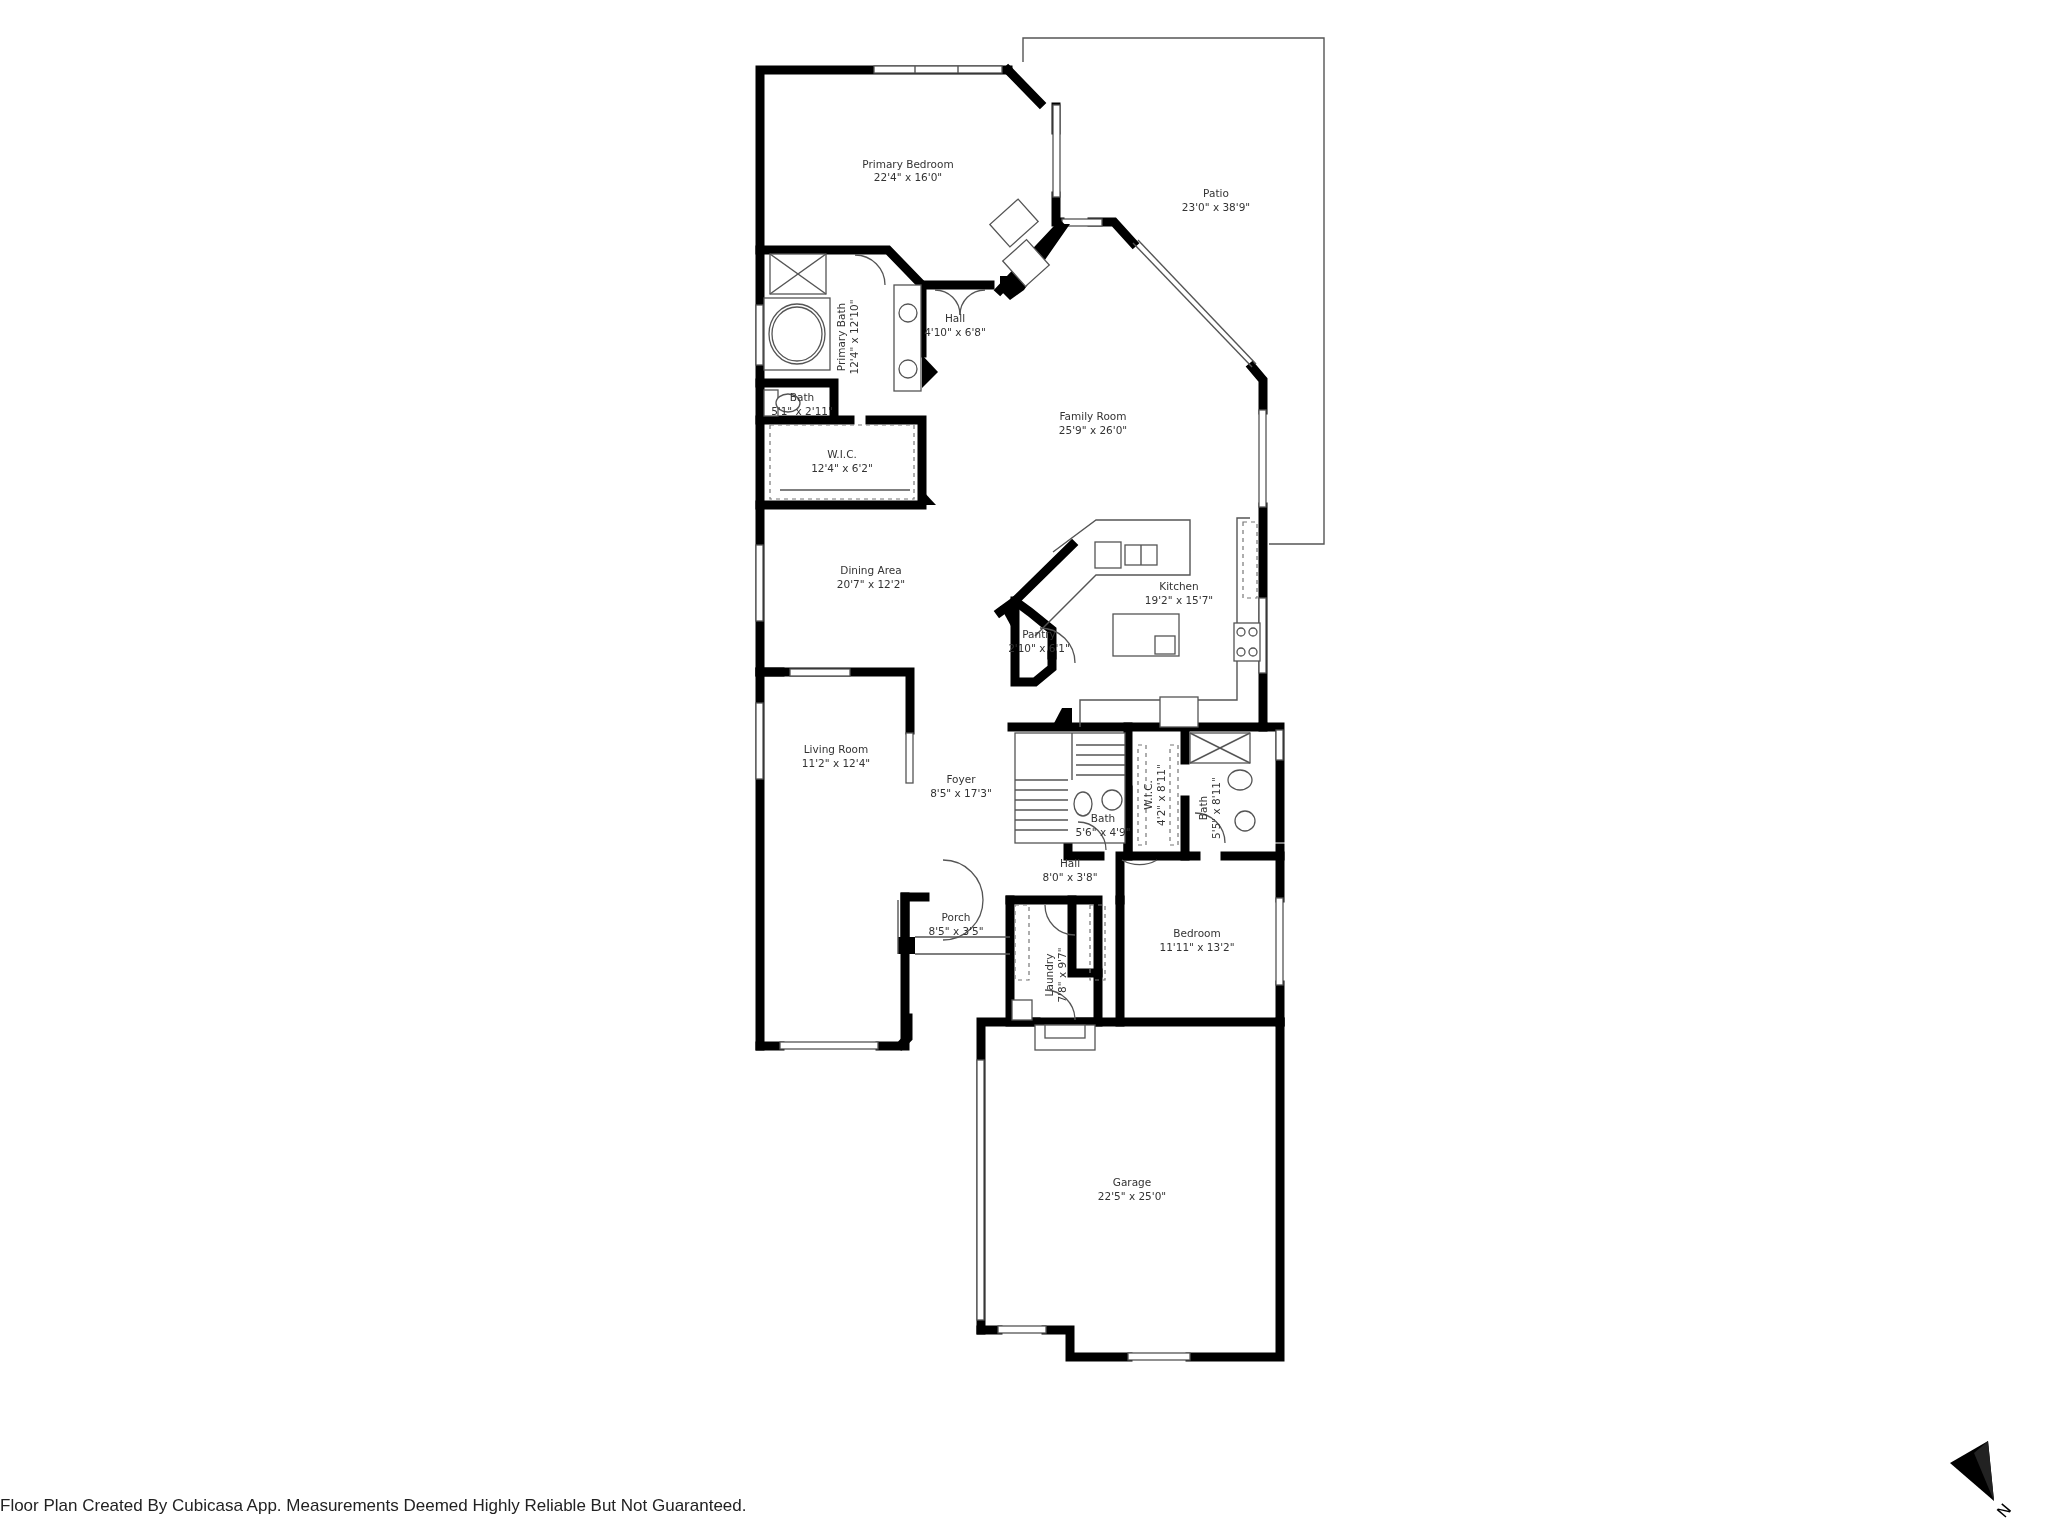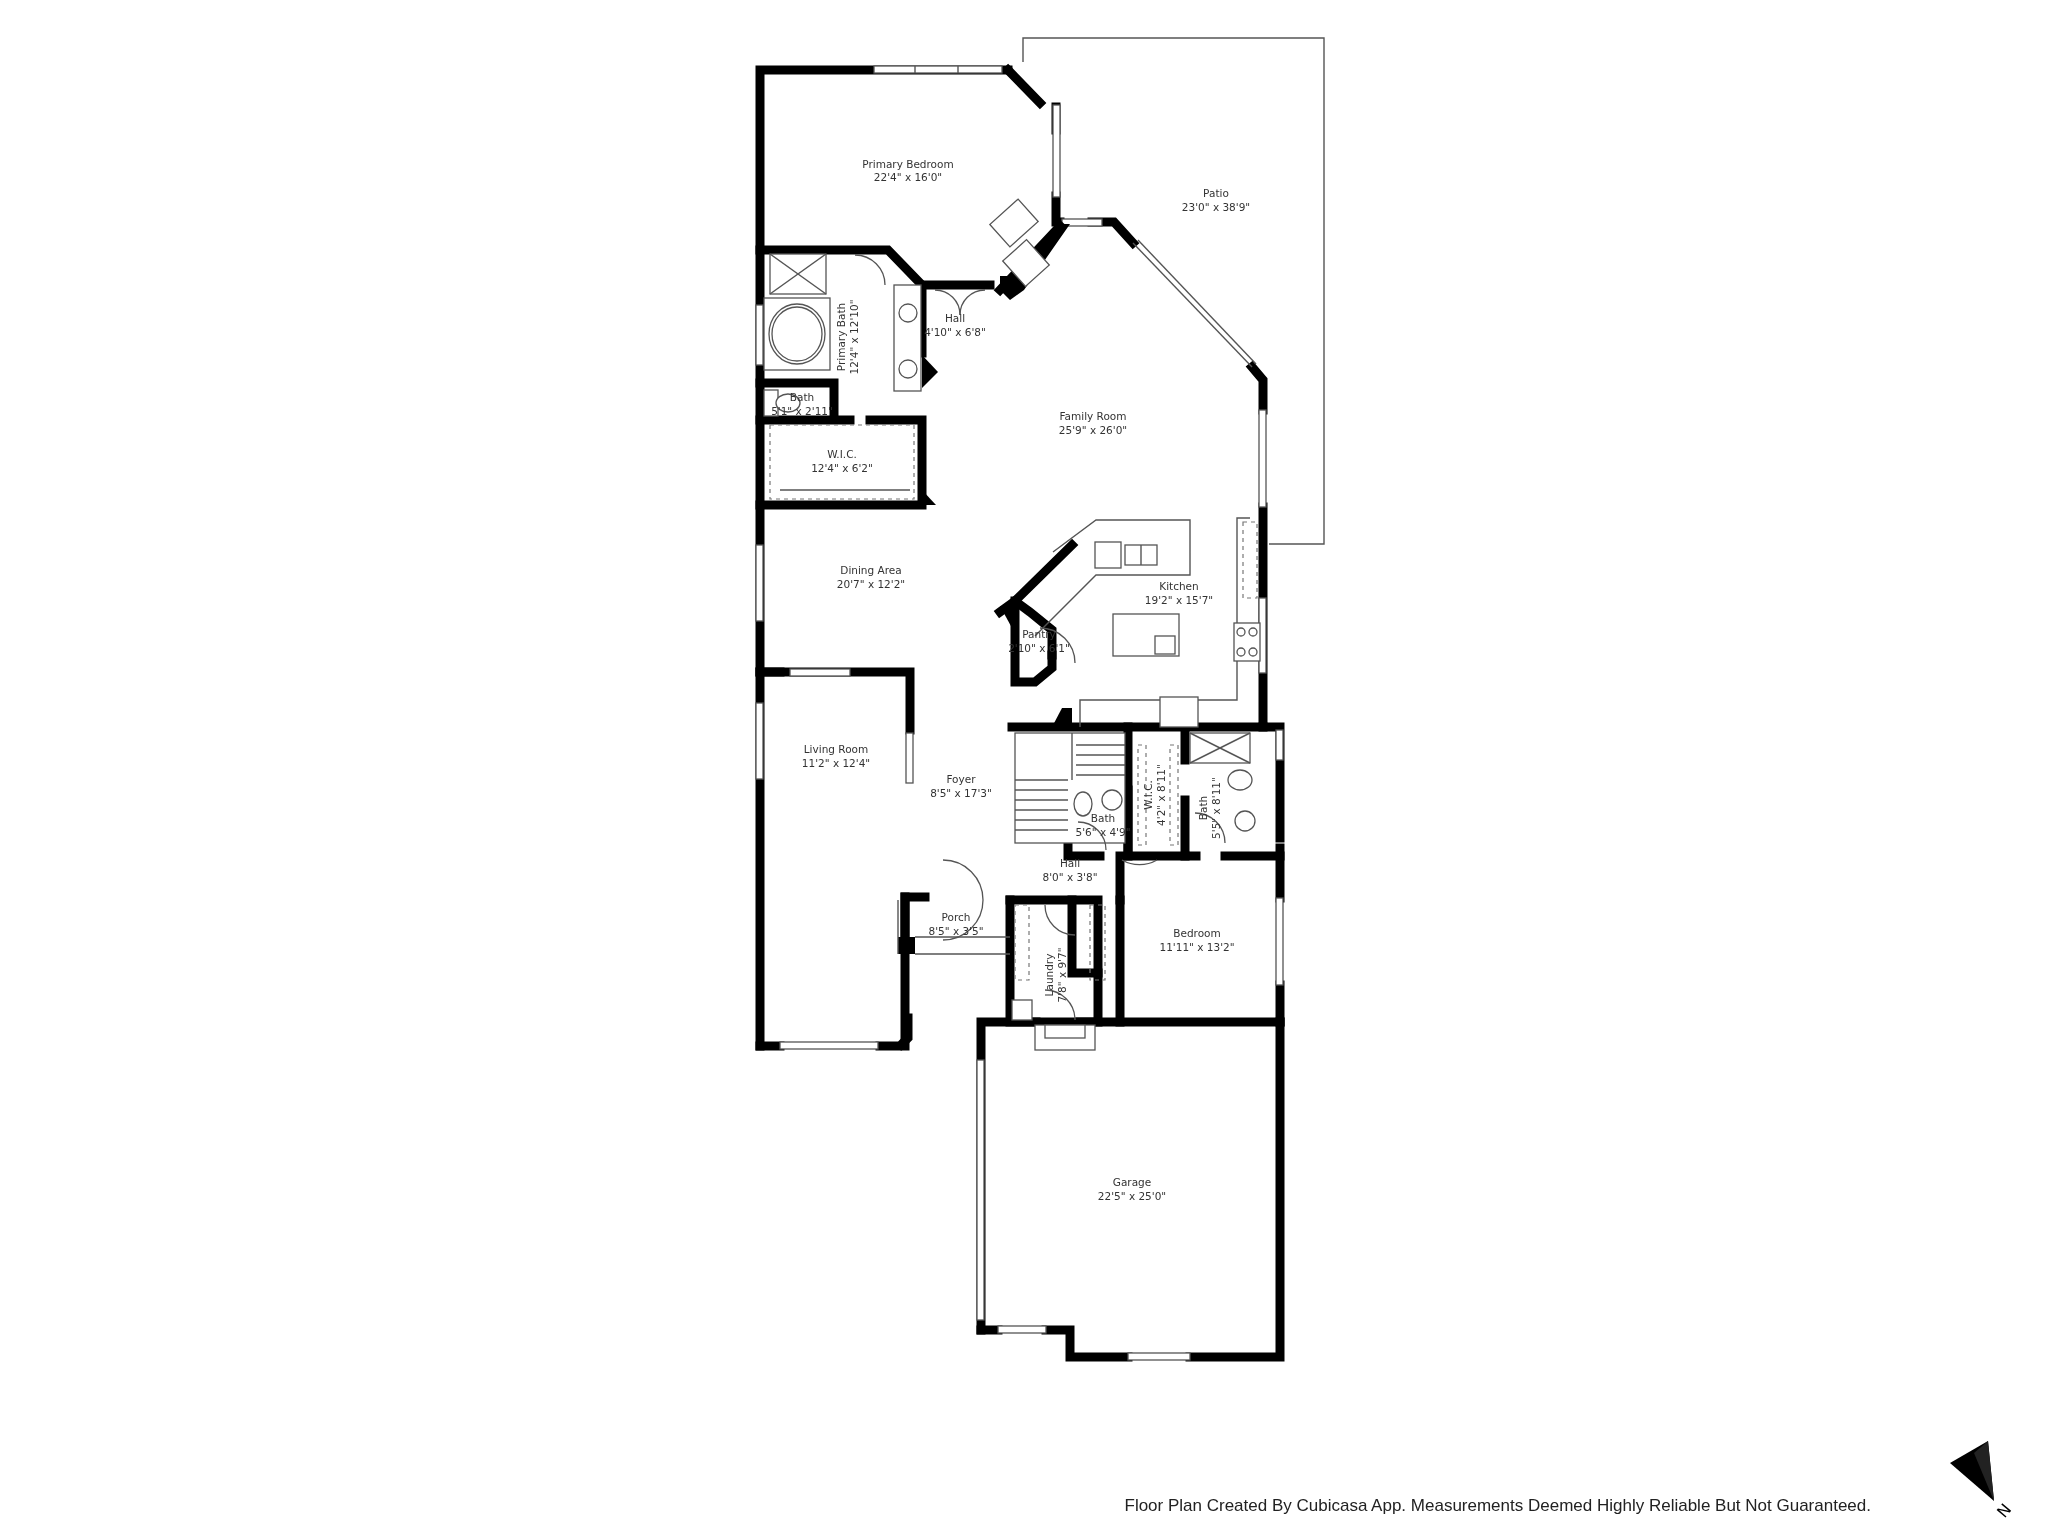--- a/index.html
+++ b/index.html
@@ -7,21 +7,21 @@
          font-family: "DejaVu Sans", "Liberation Sans", sans-serif; }
   #plan { position: absolute; left: 0; top: 0; width: 2048px; height: 1536px; }
   .wall { fill: #000; }
   .wall-line { stroke: #000; stroke-width: 9; fill: none; stroke-linejoin: miter; stroke-linecap: square; }
   .thin { stroke: #555; stroke-width: 1.4; fill: none; }
   .dash { stroke: #777; stroke-width: 1.2; fill: none; stroke-dasharray: 4 4; }
   .window { fill: #fff; stroke: #555; stroke-width: 1.3; }
   .fixture { fill: #fff; stroke: #555; stroke-width: 1.3; }
   .door-arc { fill: none; stroke: #555; stroke-width: 1.3; }
   .room-label { font-family: "DejaVu Sans", "Liberation Sans", sans-serif; font-size: 10.5px; fill: #333; text-anchor: middle; }
-  #footer { position: absolute; left: 0; width: 1871px; top: 1496px; text-align: right;
+  #footer { position: absolute; left: 0; width: 1871px; top: 1496px; text-align: left;
             font-family: "Liberation Sans", "DejaVu Sans", sans-serif; font-size: 17px; color: #222; }
   #compass { position: absolute; left: 1944px; top: 1435px; width: 80px; height: 90px; }
 </style>
 </head>
 <body>
 
 <svg id="plan" viewBox="0 0 2048 1536" xmlns="http://www.w3.org/2000/svg">
 
   <g>
     <polyline class="thin" points="1023,62 1023,38 1324,38 1324,544 1269,544"></polyline>

